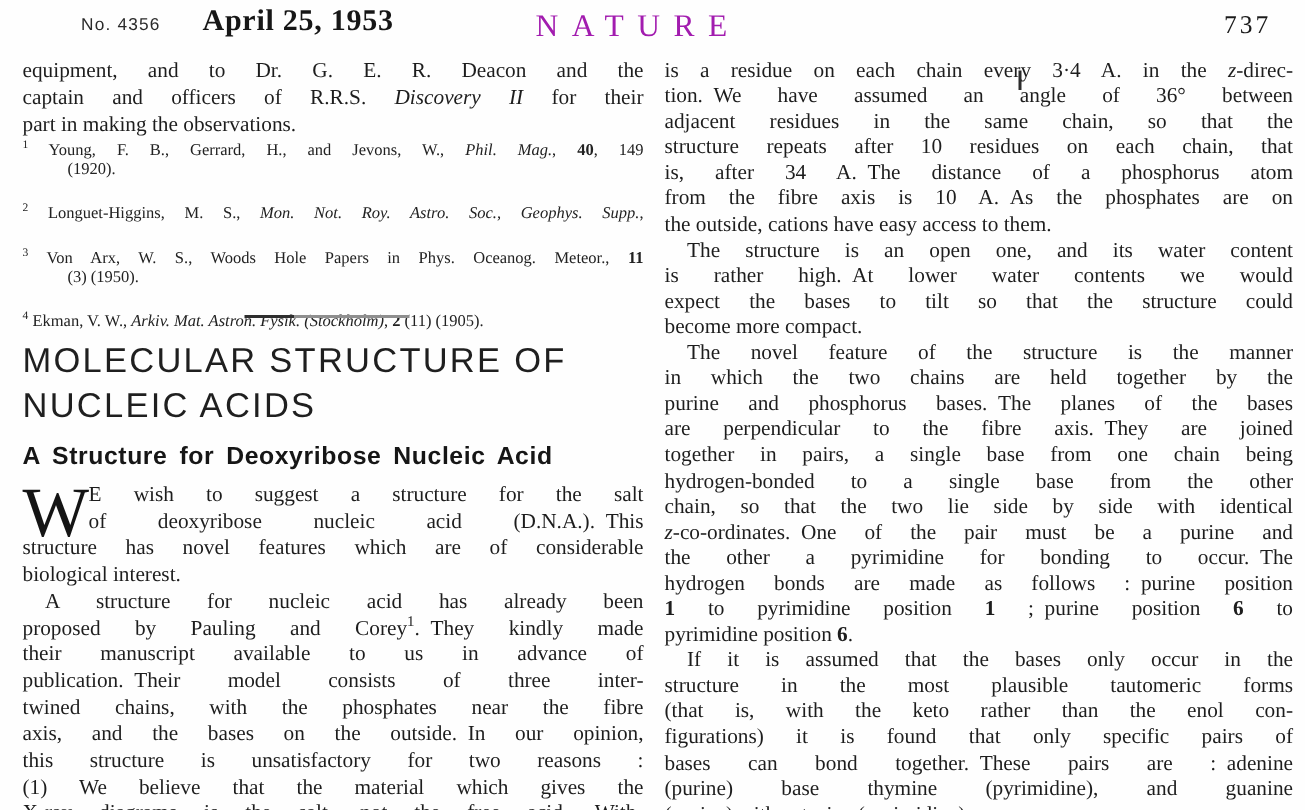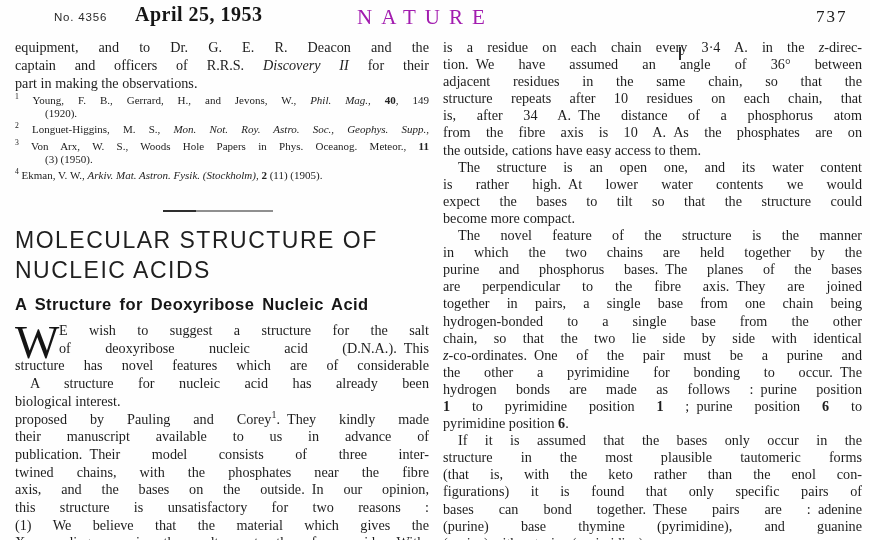--- a/index.html
+++ b/index.html
@@ -14,21 +14,21 @@
   .hdr-issue{left:30px;top:11px;font-family:"Liberation Sans",sans-serif;font-size:11.5px;letter-spacing:0.8px;color:#2a2a2a;padding-left:24px;}
   .hdr-date{left:95px;top:3px;font-size:20px;font-weight:bold;letter-spacing:0.5px;color:#161616;margin-left:40px;}
   .hdr-journal{left:357px;top:5px;font-size:21px;letter-spacing:9px;color:#a21caf;}
   .hdr-page{left:816px;top:7px;font-size:17px;letter-spacing:2px;color:#1a1a1a;}
   
   .bline{text-align:justify;text-align-last:justify;}
   .bline.nj{text-align-last:left;}
   .bline.ind{padding-left:15px;}
   .bline.dcpad{padding-left:44px;}
   .bline.cont{padding-left:30px;}
-  .bline.gap{margin-top:3px;}
+  .bline.gap{margin-top:16px;}
   .bline .i{font-style:italic;}
   .bline .b{font-weight:bold;}
   .bline .sup{vertical-align:super;font-size:70%;line-height:0;}
   
   .ack{left:15px;top:38px;width:414px;font-size:14.2px;line-height:18px;}
   .refs{left:15px;top:94px;width:414px;font-size:11px;line-height:13.2px;color:#222;}
   .rule{left:163px;top:210px;width:110px;height:2px;
         background:linear-gradient(to right,#2e2e2e 0 30%,#8f8f8f 30% 100%);}
   .title{left:15px;top:225px;width:414px;
          font-family:"Liberation Sans",sans-serif;font-size:23px;line-height:30px;
@@ -76,22 +76,22 @@
   </div>
 
   <div class="abs subtitle">A Structure for Deoxyribose Nucleic Acid</div>
 
   <span class="abs dropcap">W</span>
 
   <div class="abs body-left">
       <div class="bline dcpad"><span>E wish to suggest a structure for the salt</span></div>
       <div class="bline dcpad"><span>of deoxyribose nucleic acid (D.N.A.). This</span></div>
       <div class="bline"><span>structure has novel features which are of considerable</span></div>
+      <div class="bline nj"><span>biological interest.</span></div>
       <div class="bline ind"><span>A structure for nucleic acid has already been</span></div>
-      <div class="bline nj"><span>biological interest.</span></div>
       <div class="bline"><span>proposed by Pauling and Corey</span><span class="sup">1</span><span>. They kindly made</span></div>
       <div class="bline"><span>their manuscript available to us in advance of</span></div>
       <div class="bline"><span>publication. Their model consists of three inter-</span></div>
       <div class="bline"><span>twined chains, with the phosphates near the fibre</span></div>
       <div class="bline"><span>axis, and the bases on the outside. In our opinion,</span></div>
       <div class="bline"><span>this structure is unsatisfactory for two reasons :</span></div>
       <div class="bline"><span>(1) We believe that the material which gives the</span></div>
       <div class="bline"><span>X-ray diagrams is the salt, not the free acid. With-</span></div>
     </div>
 

